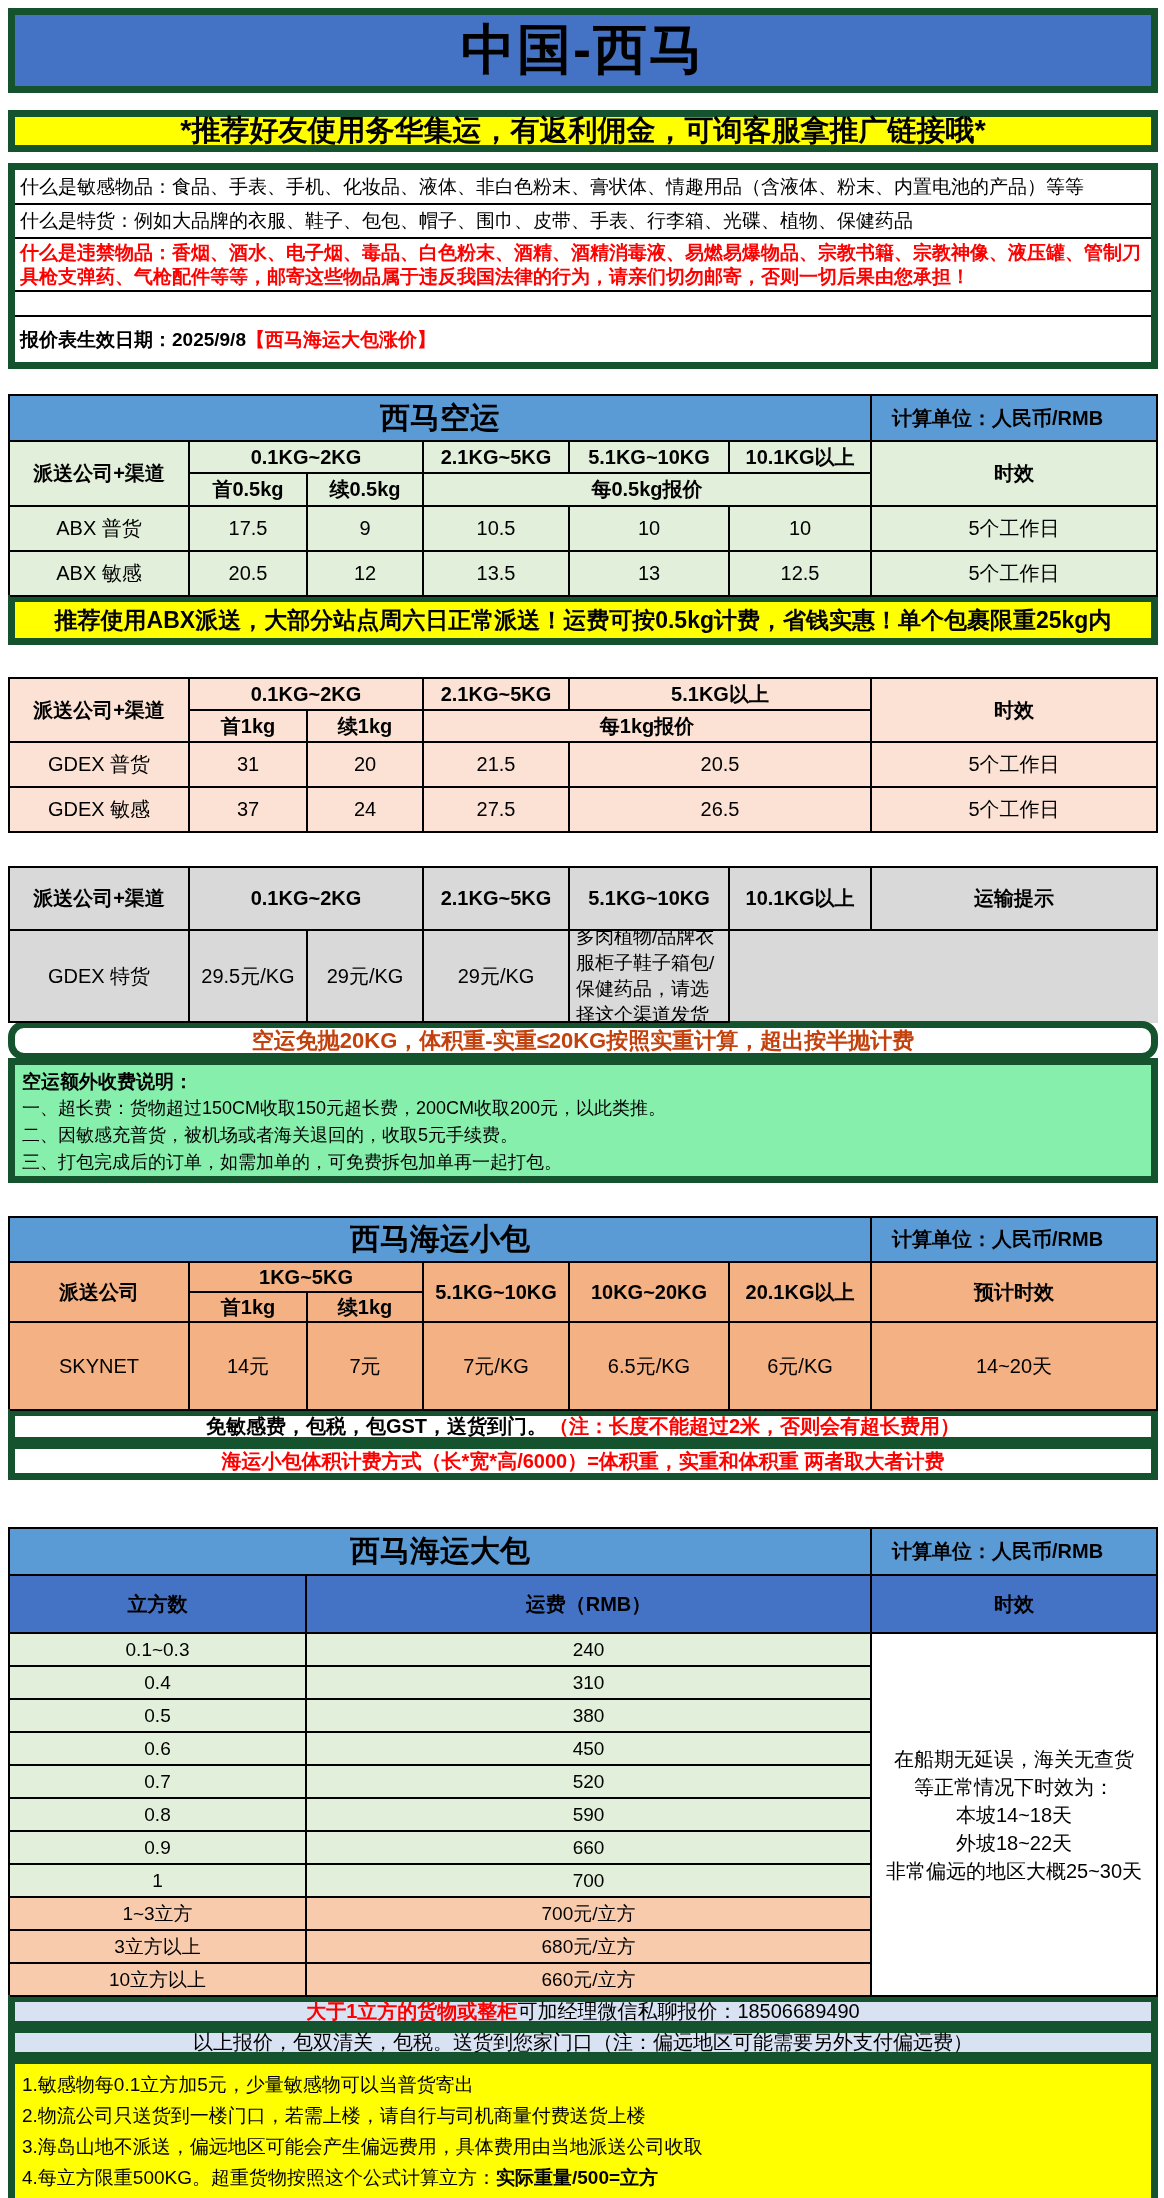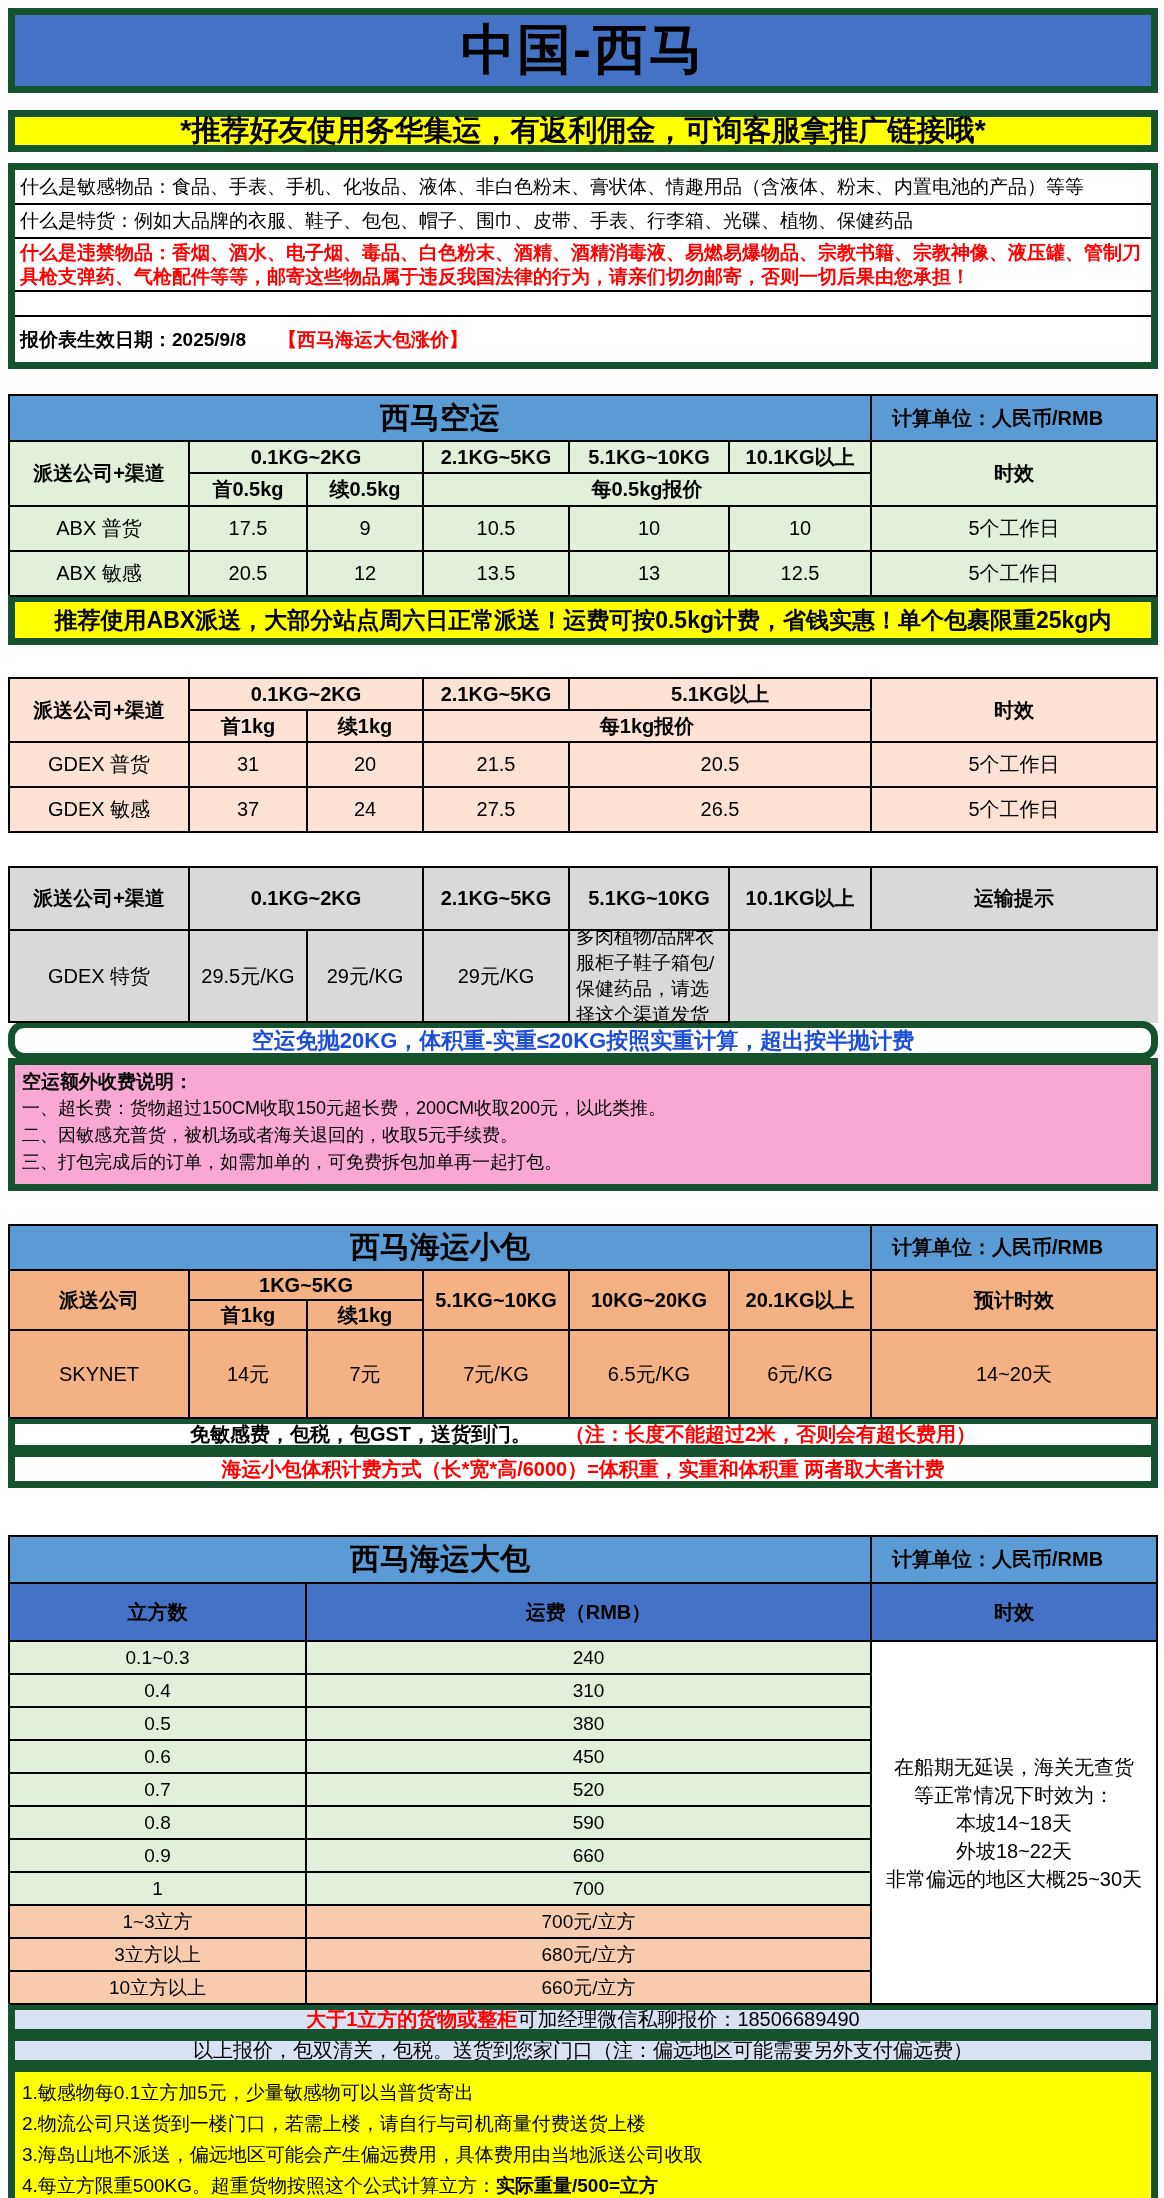--- a/index.html
+++ b/index.html
@@ -37,40 +37,40 @@
 
   
   .info .row { border-bottom: 2px solid #000; display: flex; align-items: center;
     padding: 0 5px; font-size: 19px; line-height: 24px; }
   .info .row:last-child { border-bottom: none; }
   .r-sens { height: 35px; }
   .r-spec { height: 34px; }
   .r-proh { height: 53px; color: #FF0000; font-weight: bold; line-height: 25px; }
   .r-empty { height: 25px; }
   .r-date { height: 45px; font-weight: bold; }
-  .red { color: #FF0000; padding-left: 32px; }
+  .red { color: #FF0000; }
   .sec-hdr { background: #5B9BD5; }
   .sec-hdr .t { font-size: 30px; font-weight: bold; }
   .sec-hdr .u { font-size: 20px; font-weight: bold; justify-content: flex-start; padding-left: 20px; }
   .h46 { grid-template-rows: 46px; }
   .h45 { grid-template-rows: 45px; }
   .h47 { grid-template-rows: 47px; }
 
   .air-t  { grid-template-rows: 32px 33px 45px 45px; background: #E2EFDA; }
   .gdex-t { grid-template-rows: 32px 32px 45px 45px; background: #FBE2D5; }
   .sp-t   { grid-template-rows: 63px 92px; background: #D9D9D9; }
   .small-t{ grid-template-rows: 30px 30px 88px; background: #F4B183; }
   .big-t  { grid-template-rows: 58px repeat(11, 33px); }
 
   .banner-abx { height: 50px; background: #FFFF00; display: flex; align-items: center;
     justify-content: center; font-size: 23px; font-weight: bold; }
   .banner-red { height: 39px; background: #fff; display: flex; align-items: center;
-    justify-content: center; font-size: 22px; font-weight: bold; color: #1d4ed8; border-radius: 16px; }
-
-  .notes { background: #f9a8d4; padding: 3px 7px 8px 7px; }
+    justify-content: center; font-size: 22px; font-weight: bold; color: #c2410c; border-radius: 16px; }
+
+  .notes { background: #86efac; padding: 3px 7px 0 7px; }
   .notes .nt { font-size: 19px; font-weight: bold; line-height: 27px; }
   .notes .nl { font-size: 18px; line-height: 27px; }
 
   .tip-cell { font-size: 19px; line-height: 26px; text-align: left; justify-content: flex-start;
     padding: 0 6px; }
 
   .banner-sm1 { height: 35px; background: #fff; display: flex; align-items: center;
     justify-content: center; font-size: 20px; font-weight: bold; gap: 2px; }
   .banner-sm2 { height: 38px; background: #fff; display: flex; align-items: center;
     justify-content: center; font-size: 20px; font-weight: bold; color: #FF0000; }

